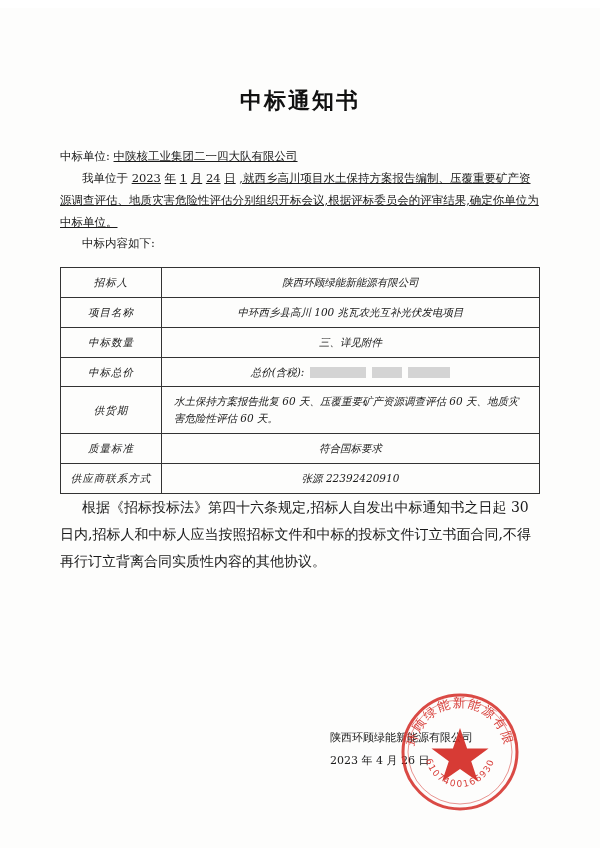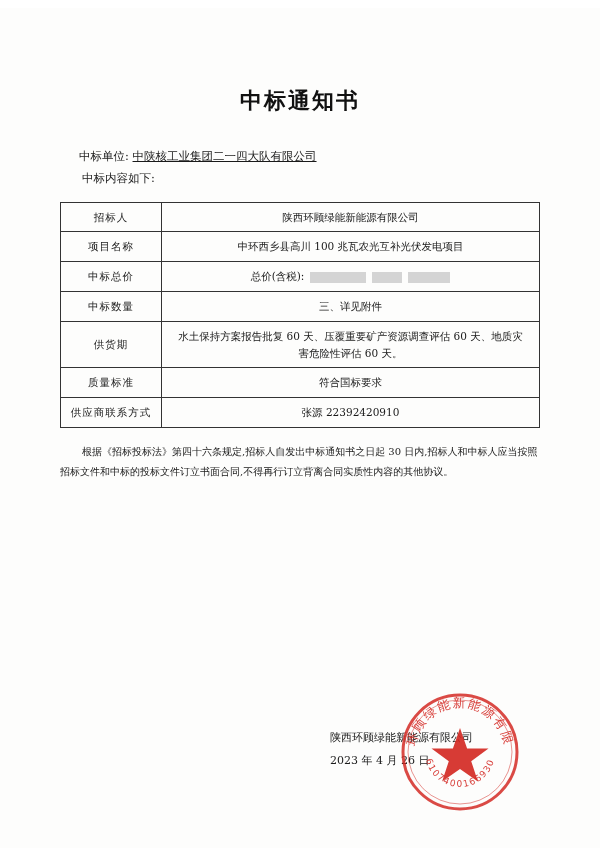--- a/index.html
+++ b/index.html
@@ -32,33 +32,33 @@
   }
   .body-block {
     margin: 30px 60px 0 60px;
     font-size: 11.5px;
     line-height: 1.9;
     color: #1a1a1a;
     font-family: "DejaVu Serif", "Liberation Serif", serif;
   }
   .line1 {
     white-space: nowrap;
-    margin-left: 19px;
   }
   .u {
     text-decoration: underline;
   }
   .indent {
     text-indent: 22px;
   }
   table.main {
     margin: 12px 60px 0 60px;
     width: 480px;
     border-collapse: collapse;
     font-family: "DejaVu Serif", "Liberation Serif", serif;
+    font-style: italic;
   }
   table.main td {
     border: 1px solid #333;
     font-size: 10.5px;
     color: #1a1a1a;
     padding: 6px 4px;
     line-height: 1.6;
   }
   td.label {
     width: 92px;
@@ -66,37 +66,37 @@
     vertical-align: middle;
     letter-spacing: 1px;
   }
   td.value {
     text-align: center;
     vertical-align: middle;
     padding-left: 8px;
     padding-right: 8px;
   }
   td.value.left {
-    text-align: center;
+    text-align: left;
     padding-left: 12px;
     padding-right: 12px;
   }
   .redacted {
     display: inline-block;
     vertical-align: middle;
     background: #d4d4d4;
     height: 11px;
     margin-left: 6px;
   }
   .redacted.w1 { width: 56px; }
   .redacted.w2 { width: 30px; }
   .redacted.w3 { width: 42px; }
   .tail-para {
-    margin: 14px 60px 0 60px;
-    font-size: 10px;
+    margin: 0 60px 0 60px;
+    font-size: 14px;
     line-height: 1.95;
     color: #1a1a1a;
     text-indent: 22px;
     font-family: "DejaVu Serif", "Liberation Serif", serif;
   }
   .sign-area {
     position: absolute;
     left: 330px;
     top: 718px;
     width: 230px;
@@ -122,40 +122,50 @@
 
 <div class="page">
 
   <div class="doc-title">中标通知书</div>
 
   <div class="body-block">
     <div class="line1">
       <span>中标单位:</span>
       <span class="u">中陕核工业集团二一四大队有限公司</span>
     </div>
+    <div class="indent">
+      <span>我单位于</span>
+      <span class="u">2023</span>
+      <span class="u">年</span>
+      <span class="u">1</span>
+      <span class="u">月</span>
+      <span class="u">24</span>
+      <span class="u">日</span>
+      <span class="u">,就西乡高川项目水土保持方案报告编制、压覆重要矿产资源调查评估、地质灾害危险性评估分别组织开标会议,根据评标委员会的评审结果,确定你单位为中标单位。</span>
+    </div>
     <div class="indent">中标内容如下:</div>
   </div>
 
   <table class="main">
     <tbody>
         <tr>
           <td class="label">招标人</td>
           <td class="value"><span>陕西环顾绿能新能源有限公司</span></td>
         </tr>
         <tr>
           <td class="label">项目名称</td>
           <td class="value"><span>中环西乡县高川 100 兆瓦农光互补光伏发电项目</span></td>
         </tr>
         <tr>
+          <td class="label">中标数量</td>
+          <td class="value"><span>三、详见附件</span></td>
+        </tr>
+        <tr>
           <td class="label">中标总价</td>
           <td class="value"><span>总价(含税):</span><span class="redacted w1"></span><span class="redacted w2"></span><span class="redacted w3"></span></td>
-        </tr>
-        <tr>
-          <td class="label">中标数量</td>
-          <td class="value"><span>三、详见附件</span></td>
         </tr>
         <tr>
           <td class="label">供货期</td>
           <td class="value left"><span>水土保持方案报告批复 60 天、压覆重要矿产资源调查评估 60 天、地质灾害危险性评估 60 天。</span></td>
         </tr>
         <tr>
           <td class="label">质量标准</td>
           <td class="value"><span>符合国标要求</span></td>
         </tr>
         <tr>

